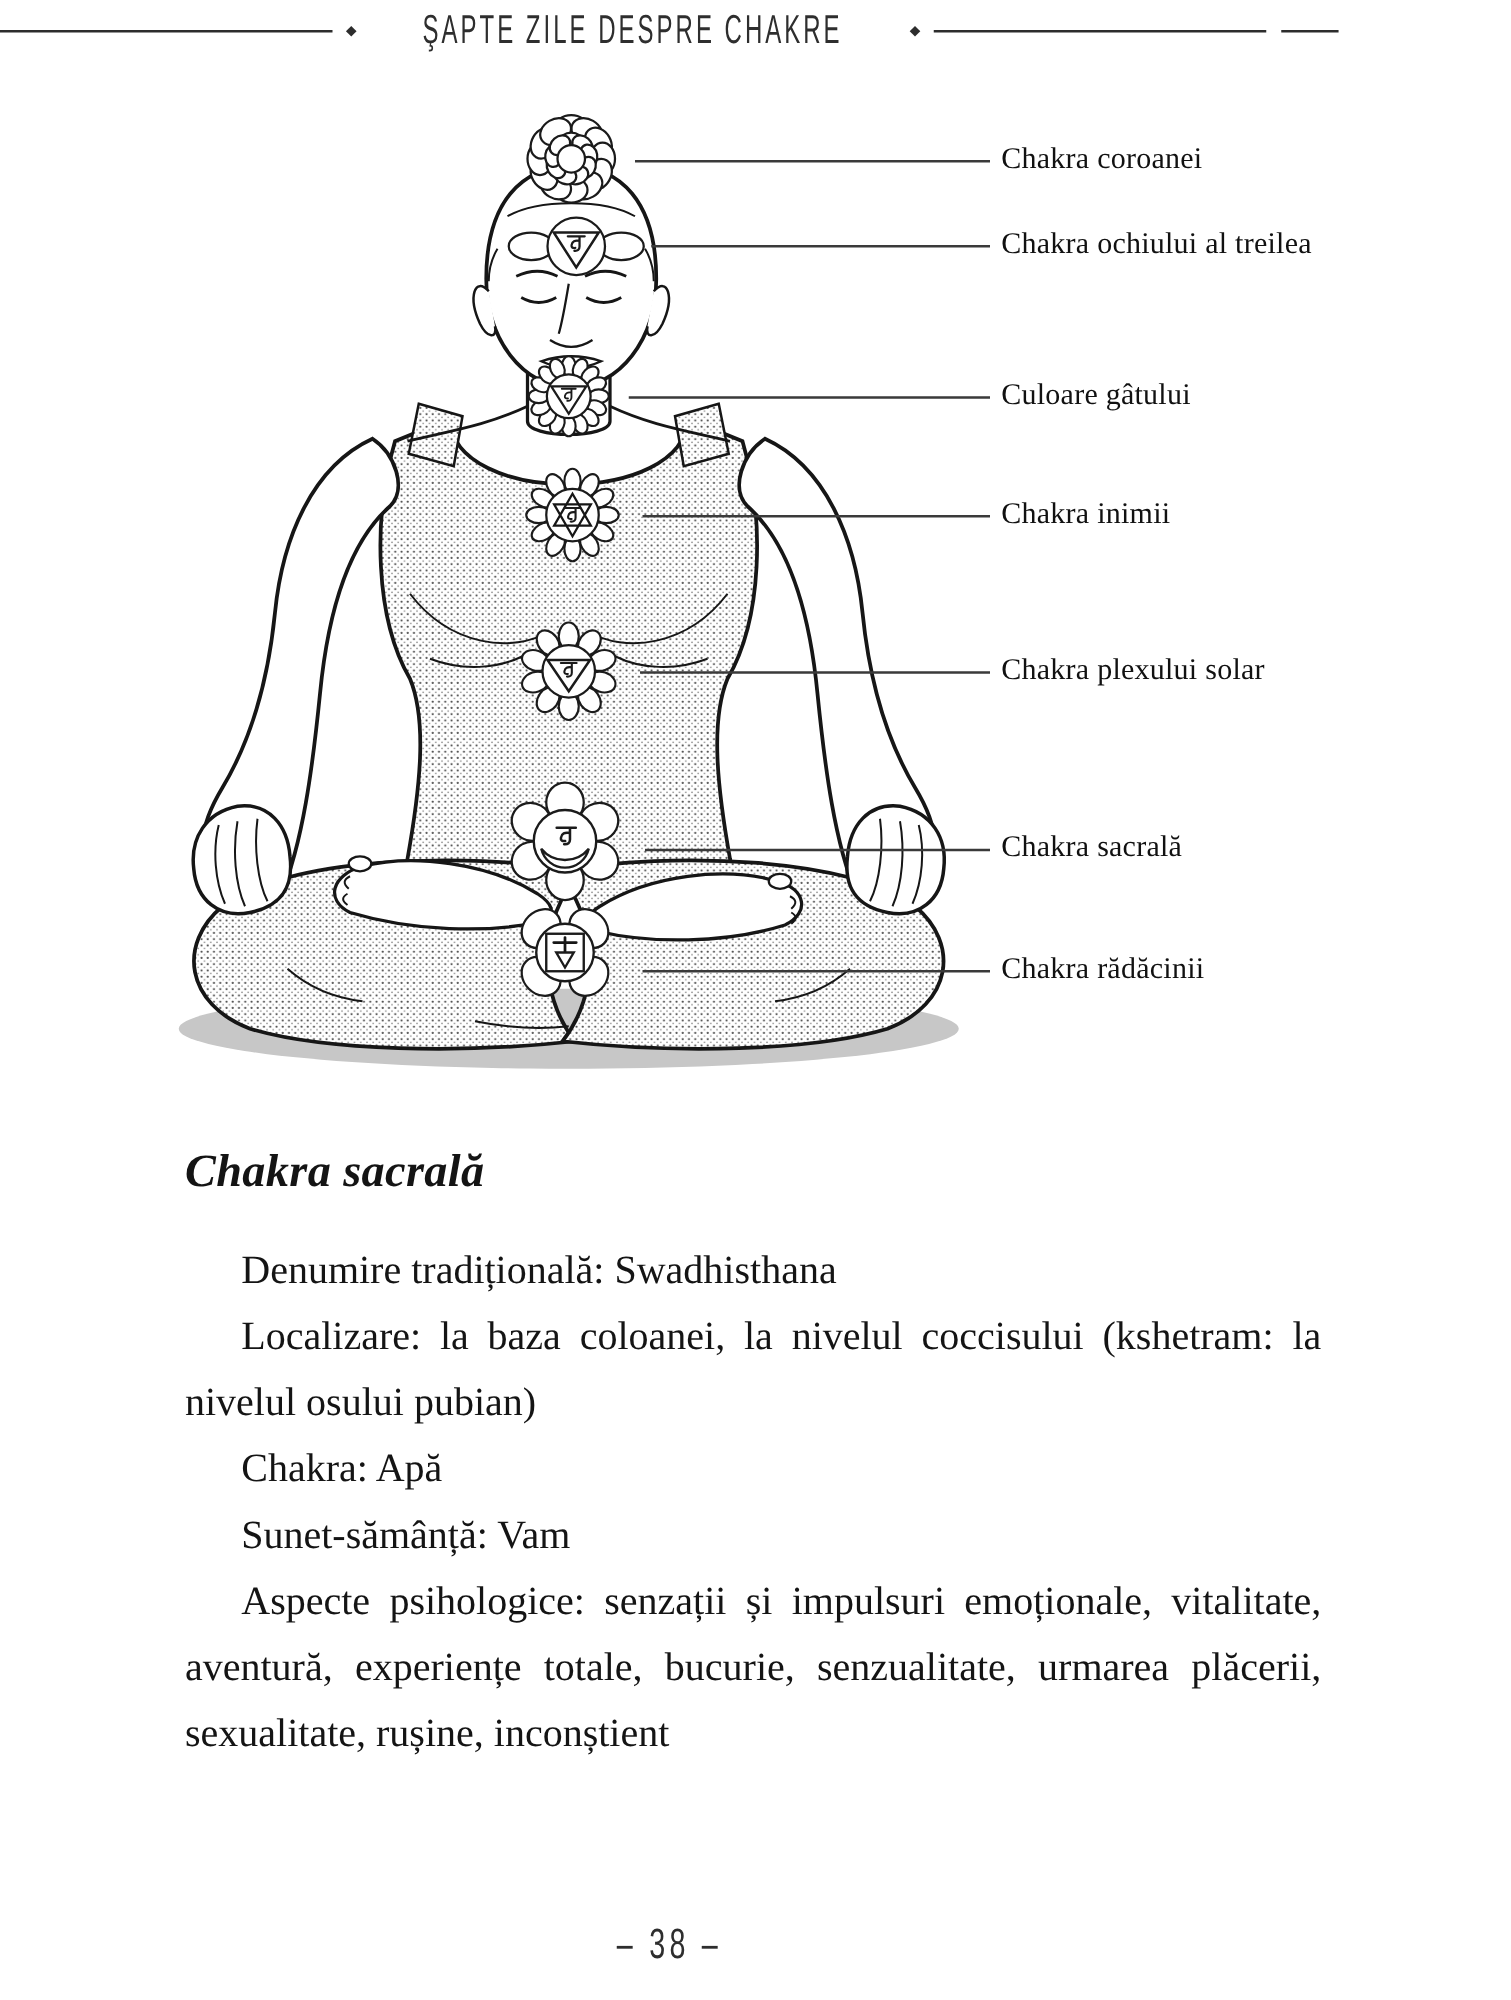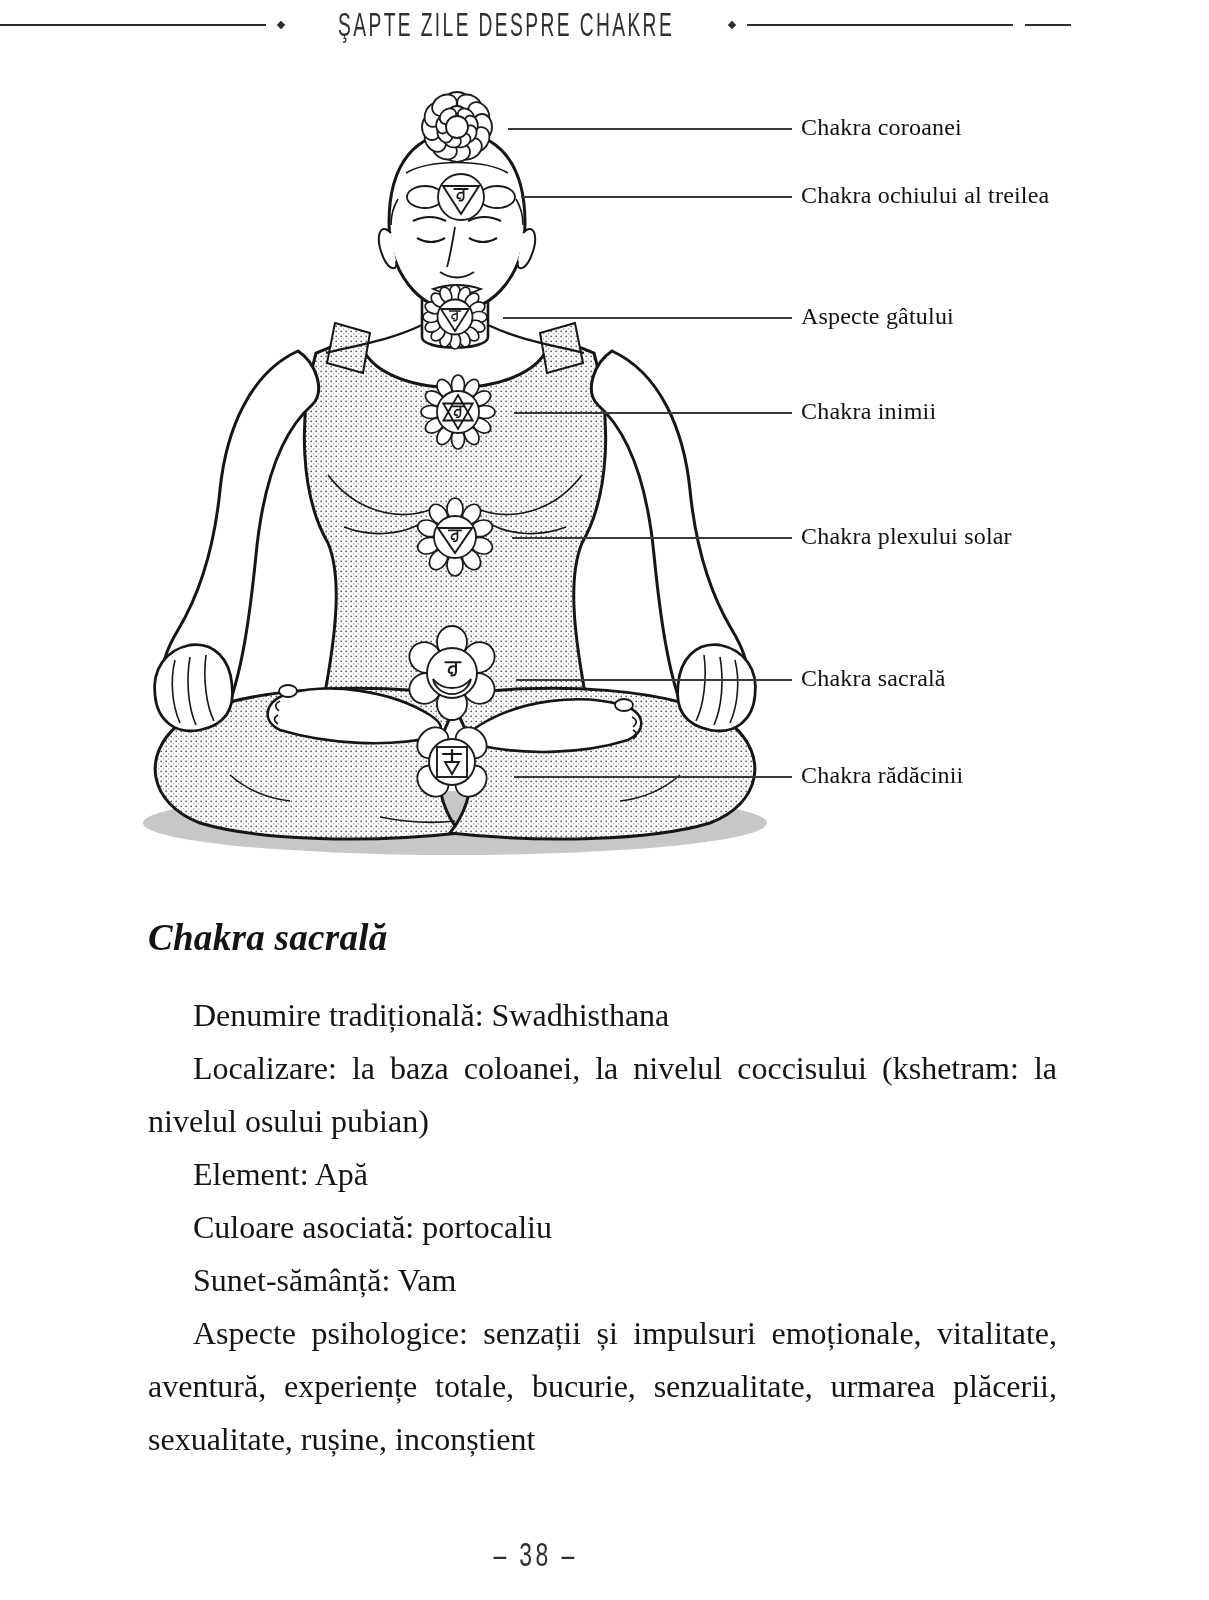--- a/index.html
+++ b/index.html
@@ -241,32 +241,31 @@
   <div class="leader" style="top:128px; left:508px; width:284px;"></div>
   <div class="leader" style="top:196px; left:521px; width:271px;"></div>
   <div class="leader" style="top:317px; left:503px; width:289px;"></div>
   <div class="leader" style="top:412px; left:514px; width:278px;"></div>
   <div class="leader" style="top:537px; left:512px; width:280px;"></div>
   <div class="leader" style="top:679px; left:516px; width:276px;"></div>
   <div class="leader" style="top:776px; left:514px; width:278px;"></div>
 
   <div class="chakra-label" style="top:114px;">Chakra coroanei</div>
   <div class="chakra-label" style="top:182px;">Chakra ochiului al treilea</div>
-  <div class="chakra-label" style="top:303px;">Aspecte gâtului</div>
+  <div class="chakra-label" style="top:303px;">Culoare gâtului</div>
   <div class="chakra-label" style="top:398px;">Chakra inimii</div>
   <div class="chakra-label" style="top:523px;">Chakra plexului solar</div>
   <div class="chakra-label" style="top:665px;">Chakra sacrală</div>
   <div class="chakra-label" style="top:762px;">Chakra rădăcinii</div>
 
   <div class="text-block">
     <h2 class="section-heading">Chakra sacrală</h2>
     <p>Denumire tradițională: Swadhisthana</p>
     <p>Localizare: la baza coloanei, la nivelul coccisului (kshetram: la nivelul osului pubian)</p>
-    <p>Element: Apă</p>
-    <p>Culoare asociată: portocaliu</p>
+    <p>Chakra: Apă</p>
     <p>Sunet-sămânță: Vam</p>
     <p>Aspecte psihologice: senzații și impulsuri emoționale, vitalitate, aventură, experiențe totale, bucurie, senzualitate, urmarea plăcerii, sexualitate, rușine, inconștient</p>
   </div>
 
   <div class="footer">
     <span class="page-num">– 38 –</span>
   </div>
 
 </div>
 

